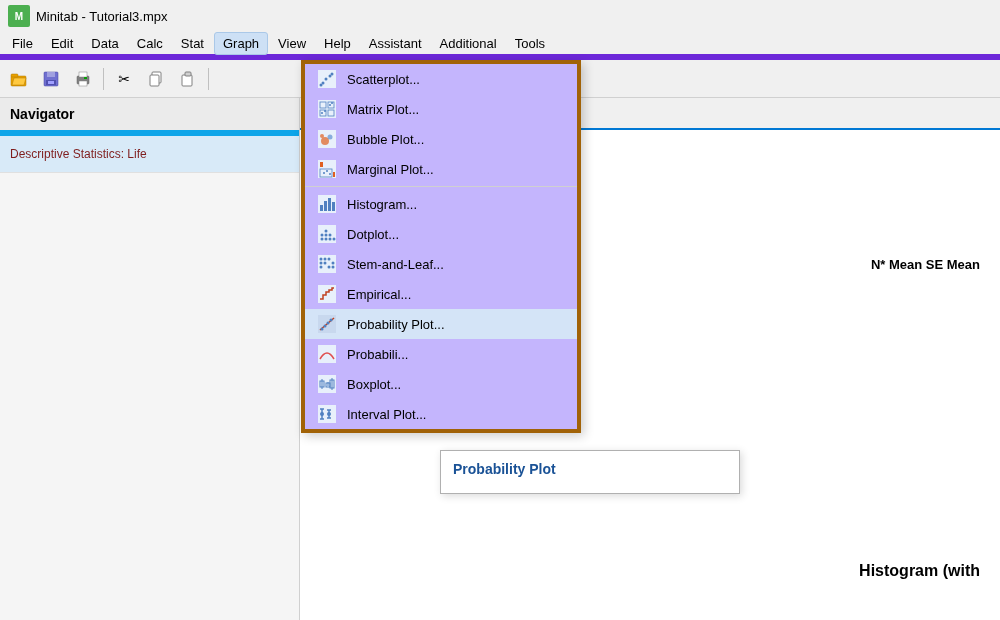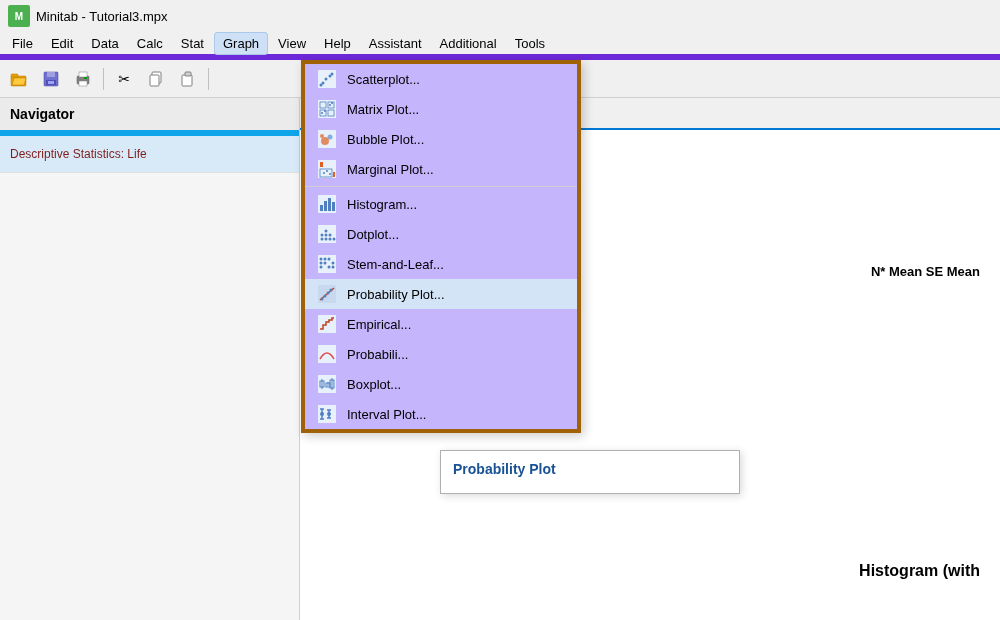--- a/index.html
+++ b/index.html
@@ -317,21 +317,21 @@
       <div class="tab">
         <span>: Lifeti...</span>
         <span class="tab-close">×</span>
       </div>
     </div>
 
     <div id="content-inner">
       <div id="content-title">
         <span style="font-size:18px; font-weight:bold;">atistics: Lifetime</span>
       </div>
-      <div id="stats-header" style="position:absolute; top:158px; right: 20px; font-size:13px; color:#000; font-weight:bold;">N*    Mean    SE Mean</div>
+      <div id="stats-header" style="position:absolute; top:151px; right: 20px; font-size:13px; color:#000; font-weight:bold;">N*    Mean    SE Mean</div>
       <div id="histogram-label" style="position:absolute; bottom:40px; right:20px; font-size:16px; font-weight:bold;">Histogram (with</div>
     </div>
   </div>
 </div>
 
 <div id="graph-dropdown">
 
   <div class="dropdown-item">
     <div class="dropdown-icon">
       <svg width="18" height="18" viewBox="0 0 18 18">
@@ -433,42 +433,42 @@
         <circle cx="7" cy="8" r="1.5" fill="#5080c0"></circle>
         <circle cx="11" cy="4" r="1.5" fill="#5080c0"></circle>
         <circle cx="11" cy="12" r="1.5" fill="#5080c0"></circle>
         <circle cx="15" cy="8" r="1.5" fill="#5080c0"></circle>
         <circle cx="15" cy="12" r="1.5" fill="#5080c0"></circle>
       </svg>
     </div>
     <span>Stem-and-Leaf...</span>
   </div>
 
+  <div class="dropdown-item">
+    <div class="dropdown-icon">
+      <svg width="18" height="18" viewBox="0 0 18 18">
+        <rect x="0" y="0" width="18" height="18" fill="#e8f0fb"></rect>
+        <polyline points="2,14 5,14 5,10 8,10 8,7 11,7 11,5 14,5 14,3 16,3" stroke="#c04020" stroke-width="1.5" fill="none"></polyline>
+      </svg>
+    </div>
+    <span>Empirical...</span>
+  </div>
+
   <div class="dropdown-item highlighted">
     <div class="dropdown-icon">
       <svg width="18" height="18" viewBox="0 0 18 18">
         <rect x="0" y="0" width="18" height="18" fill="#c8d8ee"></rect>
         <line x1="2" y1="15" x2="16" y2="3" stroke="#c04020" stroke-width="1.5"></line>
         <circle cx="4" cy="14" r="1.5" fill="#5080c0"></circle>
         <circle cx="7" cy="11" r="1.5" fill="#5080c0"></circle>
         <circle cx="10" cy="8" r="1.5" fill="#5080c0"></circle>
         <circle cx="13" cy="5" r="1.5" fill="#5080c0"></circle>
       </svg>
     </div>
     <span>Probability Plot...</span>
-  </div>
-
-  <div class="dropdown-item">
-    <div class="dropdown-icon">
-      <svg width="18" height="18" viewBox="0 0 18 18">
-        <rect x="0" y="0" width="18" height="18" fill="#e8f0fb"></rect>
-        <polyline points="2,14 5,14 5,10 8,10 8,7 11,7 11,5 14,5 14,3 16,3" stroke="#c04020" stroke-width="1.5" fill="none"></polyline>
-      </svg>
-    </div>
-    <span>Empirical...</span>
   </div>
 
   <div class="dropdown-item">
     <div class="dropdown-icon">
       <svg width="18" height="18" viewBox="0 0 18 18">
         <rect x="0" y="0" width="18" height="18" fill="#e8f0fb"></rect>
         <path d="M2,14 Q9,2 16,14" stroke="#e05050" stroke-width="1.5" fill="none"></path>
       </svg>
     </div>
     <span>Probabili...</span>

